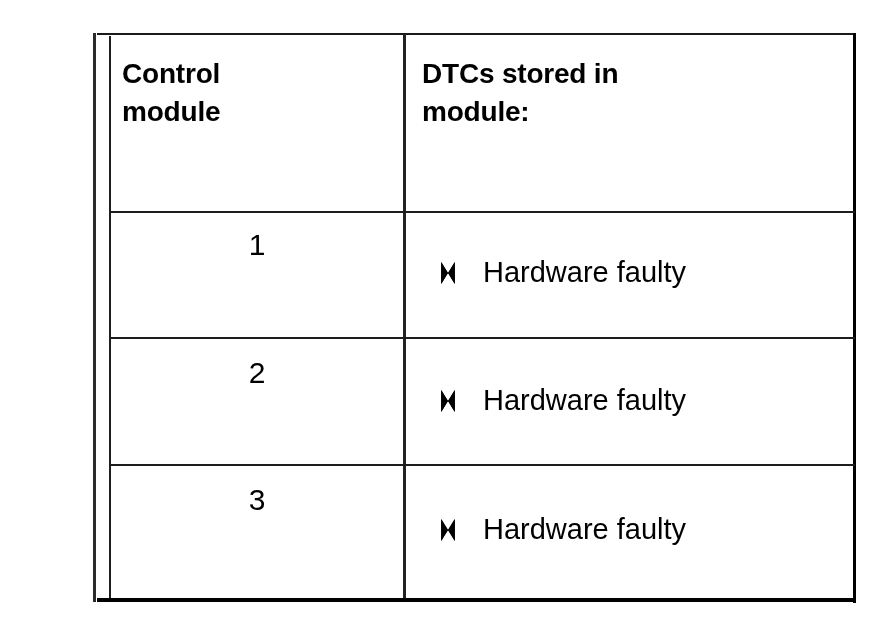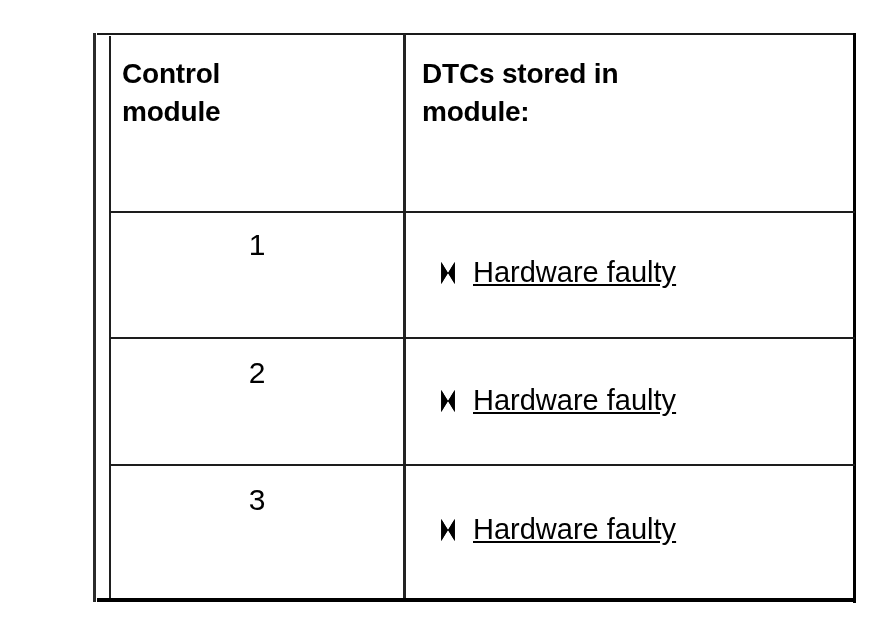--- a/index.html
+++ b/index.html
@@ -117,22 +117,21 @@
   .module-cell.m2 { top: 356px; }
   .module-cell.m3 { top: 483px; }
 
   .dtc-cell {
     left: 437px;
     width: 400px;
     font-size: 29px;
     line-height: 34px;
     display: flex;
     align-items: center;
-    gap: 14px;
-    text-decoration: underline;
+    gap: 24px;
   }
   .dtc-cell.d1 { top: 255px; }
   .dtc-cell.d2 { top: 383px; }
   .dtc-cell.d3 { top: 512px; }
 
   .bullet-diamond {
     display: inline-block;
     width: 0;
     height: 0;
     flex: 0 0 auto;

